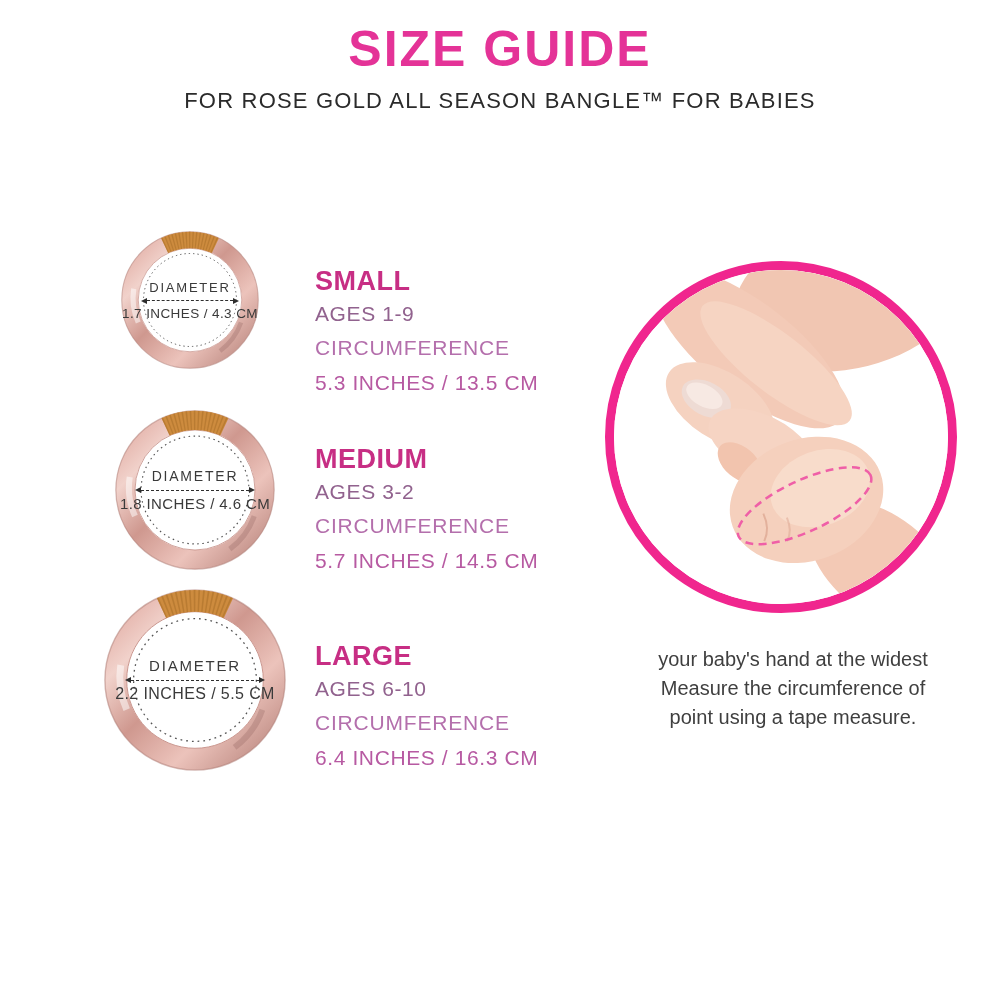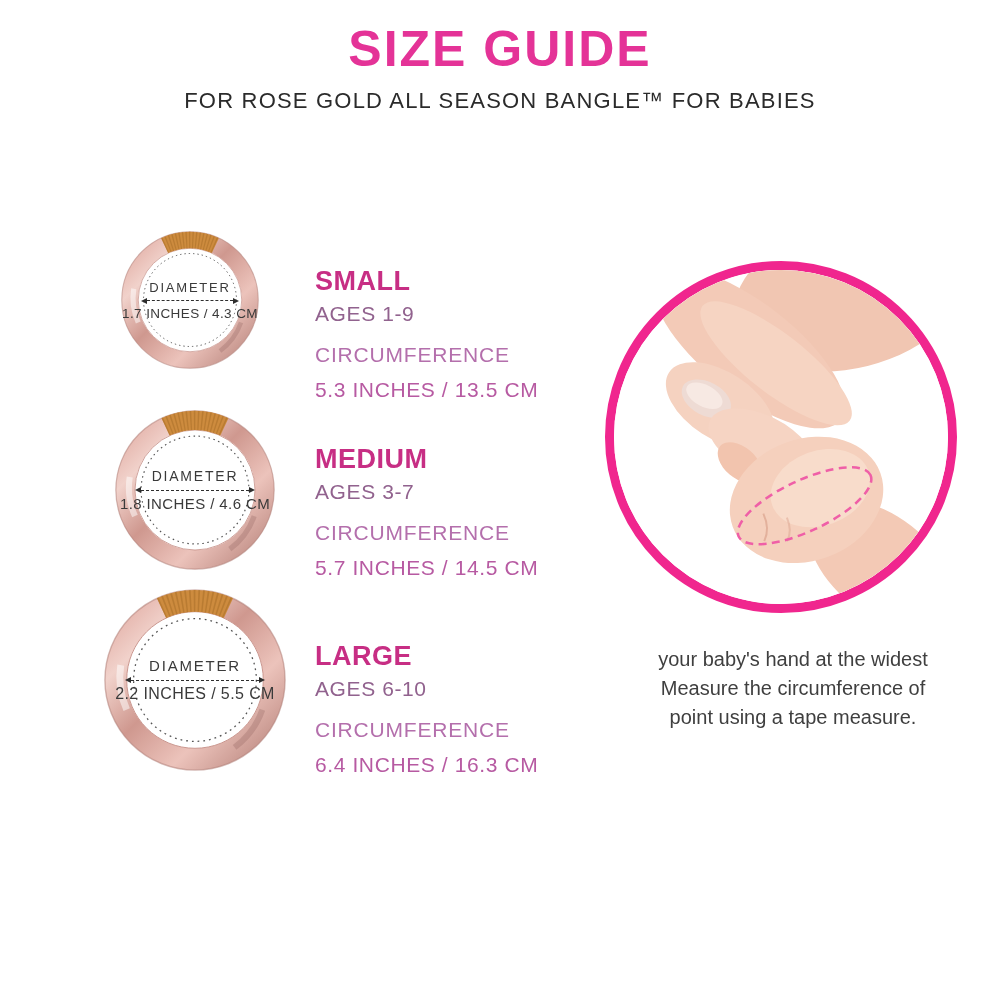--- a/index.html
+++ b/index.html
@@ -29,21 +29,21 @@
   .ah-right{width:0;height:0;border-top:3.5px solid transparent;border-bottom:3.5px solid transparent;border-left:6px solid #2e2e2e;}
   .diam-value{font-size:13.5px;letter-spacing:.4px;color:#3a3a3a;}
   .bangle.b2 .diam-value{font-size:15px;}
   .bangle.b3 .diam-value{font-size:16px;}
   .bangle.b2 .diam-label{font-size:14px;}
   .bangle.b3 .diam-label{font-size:15px;}
   
   .size-block{position:absolute;width:260px;}
   .size-name{font-size:27px;font-weight:bold;color:#C72E84;letter-spacing:.5px;}
   .size-ages{font-size:21px;color:#91628E;margin-top:5px;letter-spacing:.6px;}
-  .size-circ-label{font-size:21px;color:#B46FAC;margin-top:17px;letter-spacing:.8px;}
+  .size-circ-label{font-size:21px;color:#B46FAC;margin-top:10px;letter-spacing:.8px;}
   .size-circ-value{font-size:21px;color:#B75AA2;margin-top:11px;letter-spacing:.6px;}
   
   .hand-circle{
     position:absolute;left:605px;top:261px;width:352px;height:352px;box-sizing:border-box;
     border:9px solid #F0268E;border-radius:50%;overflow:hidden;background:#ffffff;
   }
   .hand-circle svg{width:100%;height:100%;display:block;}
   .measure-note{
     position:absolute;left:640px;top:645px;width:306px;text-align:center;
     font-size:20px;color:#3f3f3f;line-height:1.45;
@@ -141,21 +141,21 @@
 
   <div class="size-block" style="left:315px;top:266px;">
     <div class="size-name">SMALL</div>
     <div class="size-ages">AGES 1-9</div>
     <div class="size-circ-label">CIRCUMFERENCE</div>
     <div class="size-circ-value">5.3 INCHES / 13.5 CM</div>
   </div>
 
   <div class="size-block" style="left:315px;top:444px;">
     <div class="size-name">MEDIUM</div>
-    <div class="size-ages">AGES 3-7</div>
+    <div class="size-ages">AGES 3-2</div>
     <div class="size-circ-label">CIRCUMFERENCE</div>
     <div class="size-circ-value">5.7 INCHES / 14.5 CM</div>
   </div>
 
   <div class="size-block" style="left:315px;top:641px;">
     <div class="size-name">LARGE</div>
     <div class="size-ages">AGES 6-10</div>
     <div class="size-circ-label">CIRCUMFERENCE</div>
     <div class="size-circ-value">6.4 INCHES / 16.3 CM</div>
   </div>

